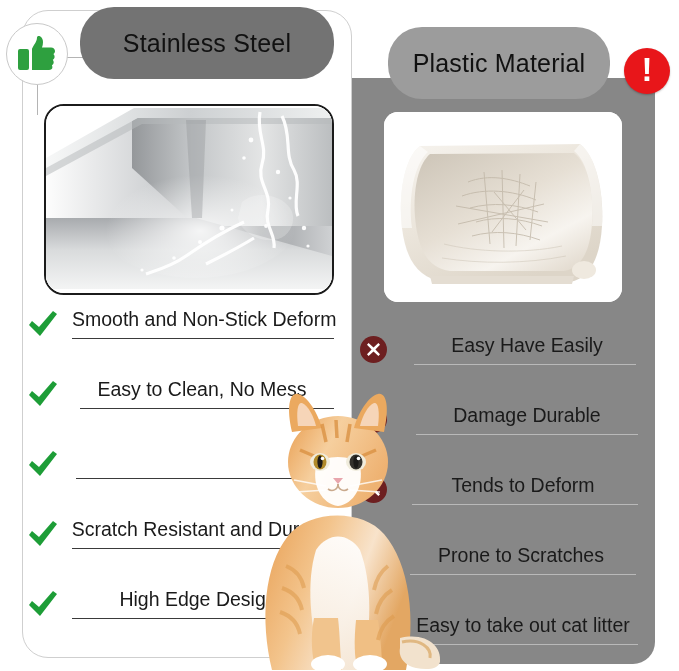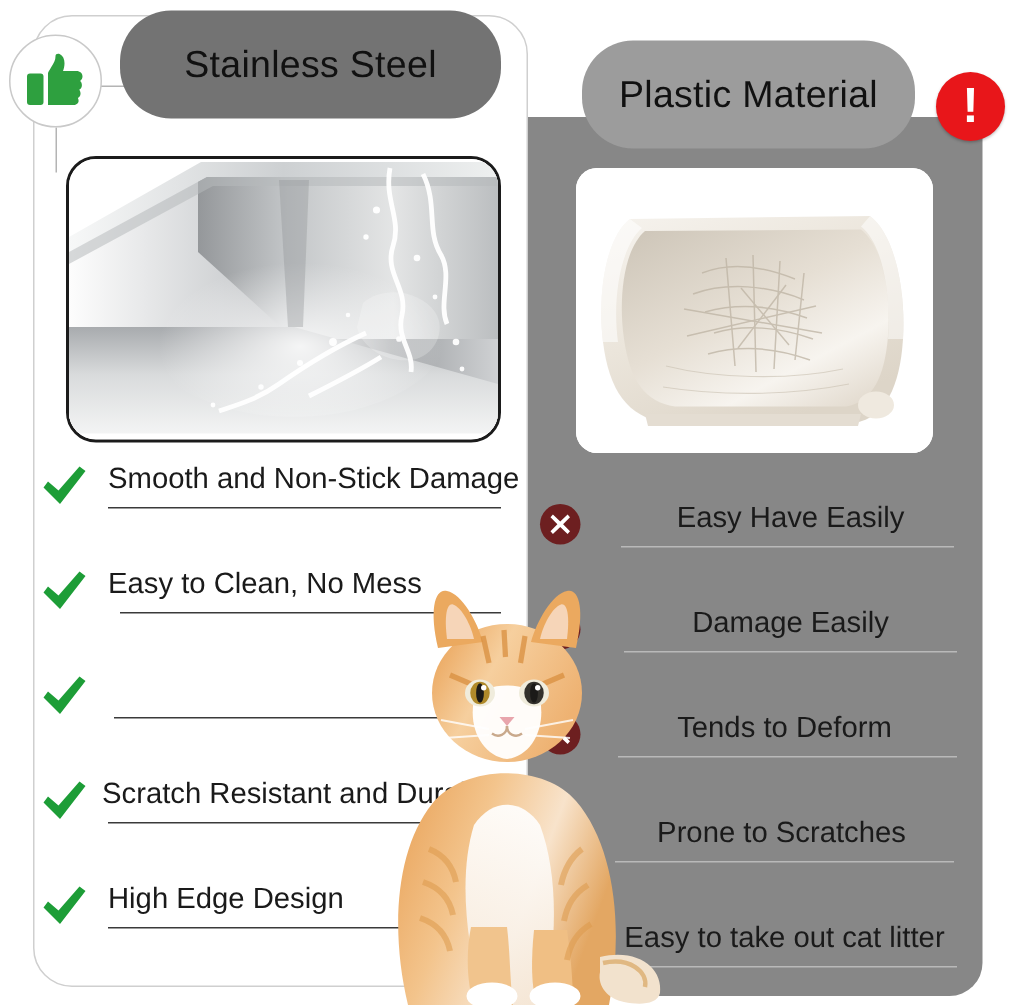--- a/index.html
+++ b/index.html
@@ -93,21 +93,21 @@
   .row .lbl{
     position:absolute;left:44px;right:0;top:0;
     font-size:19.5px;color:#1a1a1a;white-space:nowrap;
     line-height:30px;
   }
   .row .rule{
     position:absolute;left:44px;right:0;top:34px;height:1px;background:#3a3a3a;
   }
   .list-right .row .rule{background:#b9b9b9;}
 
-  .list-left .row .lbl{text-align:left;}
+  .list-left .row .lbl{text-align:center;}
   .list-right .row .lbl{text-align:center;}
 
   
   .list-left .r0 .lbl{text-align:left;left:44px;}
   .list-left .r0 .rule{left:44px;right:14px;}
   .list-left .r1 .lbl{left:44px;right:16px;}
   .list-left .r1 .rule{left:52px;right:14px;}
   .list-left .r2 .lbl{left:44px;right:22px;}
   .list-left .r2 .rule{left:48px;right:18px;}
   .list-left .r3 .lbl{left:40px;right:8px;}
@@ -281,21 +281,21 @@
     </svg>
   </div>
 
   <div class="list list-left">
     <div class="row r0">
       <span class="mark check">
         <svg width="30" height="28" viewBox="0 0 30 28" aria-hidden="true">
           <path d="M1 15 L4 11 L11 17 L25 1 L29 4 L12 26 Z" fill="#1d9d37"></path>
         </svg>
       </span>
-      <span class="lbl">Smooth and Non-Stick Damage</span>
+      <span class="lbl">Smooth and Non-Stick Deform</span>
       <span class="rule"></span>
     </div>
     <div class="row r1">
       <span class="mark check">
         <svg width="30" height="28" viewBox="0 0 30 28" aria-hidden="true">
           <path d="M1 15 L4 11 L11 17 L25 1 L29 4 L12 26 Z" fill="#1d9d37"></path>
         </svg>
       </span>
       <span class="lbl">Easy to Clean, No Mess</span>
       <span class="rule"></span>
@@ -341,21 +341,21 @@
       <span class="rule"></span>
     </div>
     <div class="row r1">
       <span class="mark">
         <span class="xmark">
           <svg width="15" height="15" viewBox="0 0 15 15" aria-hidden="true">
             <path d="M2.6 1 L7.5 5.6 L12.4 1 L14 2.8 L9.4 7.5 L14 12.2 L12.4 14 L7.5 9.4 L2.6 14 L1 12.2 L5.6 7.5 L1 2.8 Z" fill="#ffffff"></path>
           </svg>
         </span>
       </span>
-      <span class="lbl">Damage Easily</span>
+      <span class="lbl">Damage Durable</span>
       <span class="rule"></span>
     </div>
     <div class="row r2">
       <span class="mark">
         <span class="xmark">
           <svg width="15" height="15" viewBox="0 0 15 15" aria-hidden="true">
             <path d="M2.6 1 L7.5 5.6 L12.4 1 L14 2.8 L9.4 7.5 L14 12.2 L12.4 14 L7.5 9.4 L2.6 14 L1 12.2 L5.6 7.5 L1 2.8 Z" fill="#ffffff"></path>
           </svg>
         </span>
       </span>

